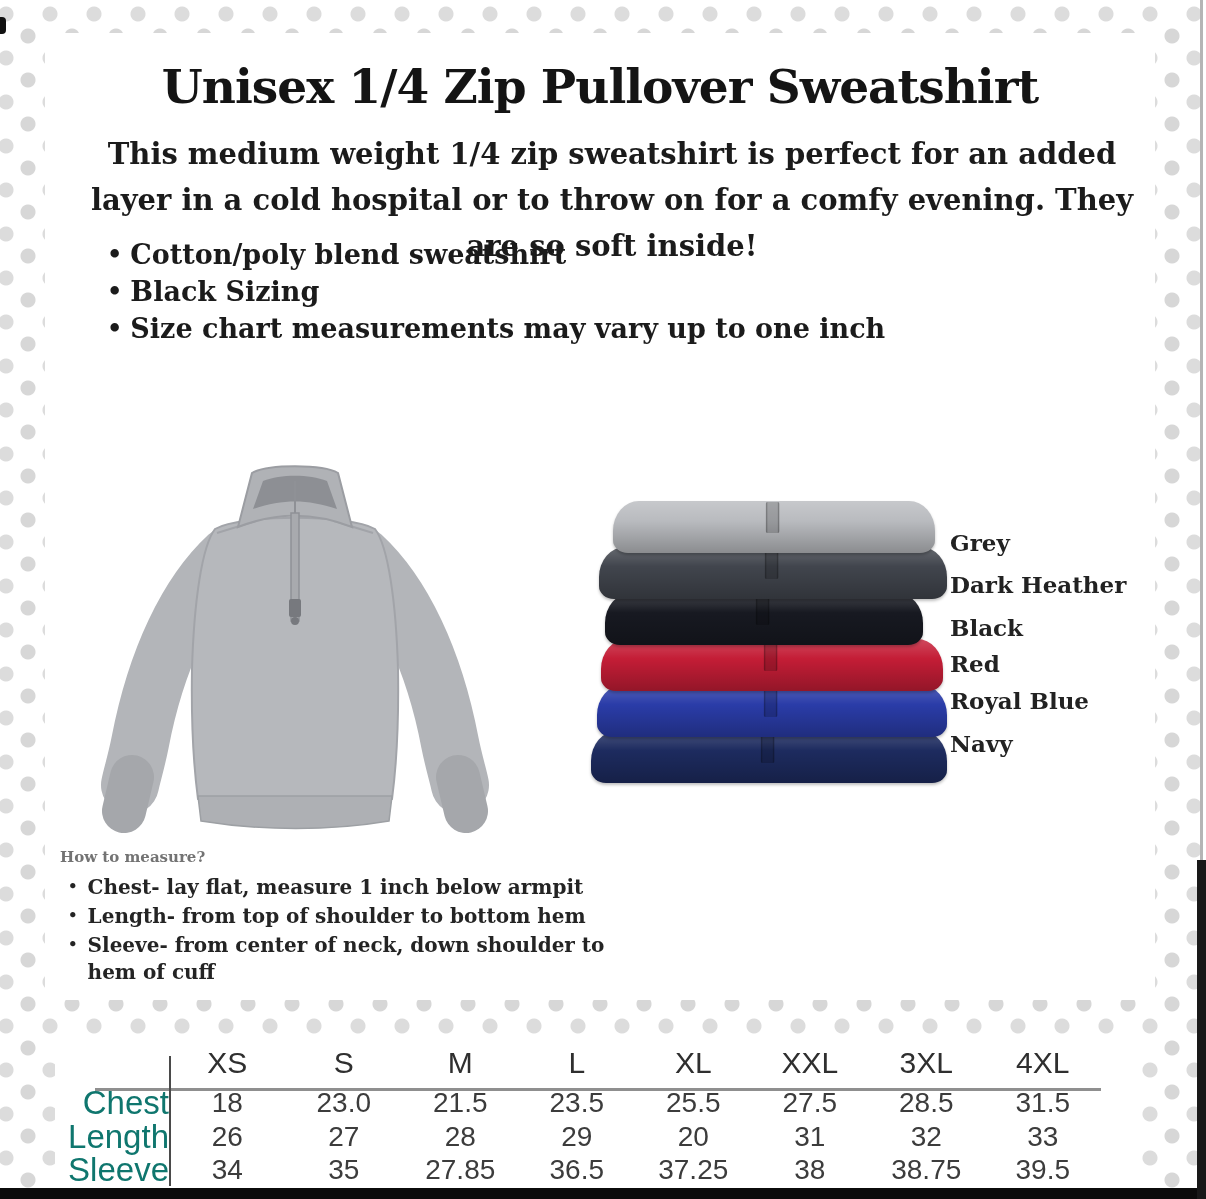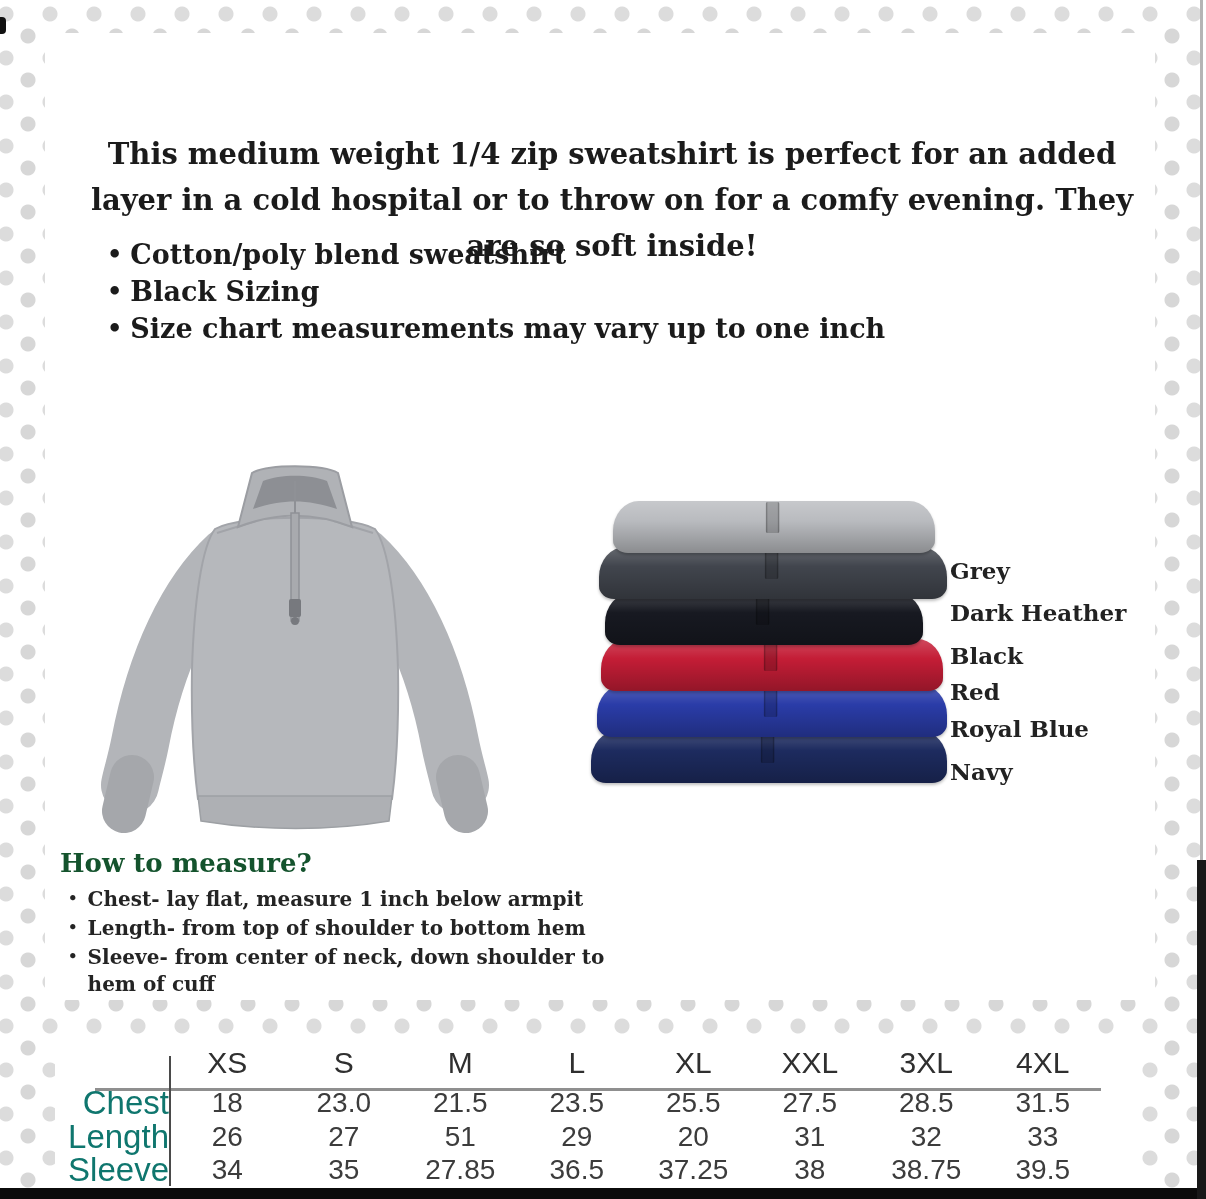--- a/index.html
+++ b/index.html
@@ -49,25 +49,25 @@
   .slab .placket{position:absolute;left:50%;top:1px;width:10px;height:60%;transform:translateX(-60%);
         background:rgba(0,0,0,.18);border-left:2px solid rgba(0,0,0,.22);border-right:2px solid rgba(0,0,0,.22);
         border-radius:2px;}
   .s1{z-index:6;margin-left:16px;width:322px;}
   .s2{z-index:5;margin-top:-6px;margin-left:2px;width:348px;}
   .s3{z-index:4;margin-top:-6px;margin-left:8px;width:318px;}
   .s4{z-index:3;margin-top:-6px;margin-left:4px;width:342px;}
   .s5{z-index:2;margin-top:-6px;margin-left:0;width:350px;}
   .s6{z-index:1;margin-top:-6px;margin-left:-6px;width:356px;}
 
-  .color-labels{position:absolute;left:905px;top:484px;width:200px;height:300px;}
+  .color-labels{position:absolute;left:905px;top:456px;width:200px;height:300px;}
   .color-label{position:absolute;left:0;font-size:23px;font-weight:600;color:#222;white-space:nowrap;}
 
   .measure{position:absolute;left:15px;top:815px;width:560px;}
-  .measure-heading{font-size:26px;font-weight:600;color:#14532d;margin-bottom:8px;}
+  .measure-heading{font-size:15px;font-weight:600;color:#737373;margin-bottom:8px;}
   .measure-item{display:flex;align-items:baseline;font-size:20px;line-height:27px;font-weight:600;color:#242424;}
   .measure-item .blt{font-size:15px;margin:0 10px 0 8px;position:relative;top:-3px;}
 
   
   .size-grid{
     position:absolute;left:0;top:0;width:1046px;
     display:grid;grid-template-columns:114px repeat(8,1fr);
     grid-template-rows:46px 34px 33px 33px;
     font-family:"Liberation Sans", sans-serif;color:#3c3c3c;
   }
@@ -79,20 +79,21 @@
 </style>
 </head>
 <body>
 
 <div class="canvas">
   <div class="dots"></div>
   <div class="artifact"></div>
 
   <div class="panel panel-main">
 
+    <div class="title">Unisex 1/4 Zip Pullover Sweatshirt</div>
 
     <div class="desc">This medium weight 1/4 zip sweatshirt is perfect for an added layer in a cold hospital or to throw on for a comfy evening. They are so soft inside!</div>
 
     <div class="features">
       <div class="feature">
         <span class="blt">•</span>
         <span>Cotton/poly blend sweatshirt</span>
       </div>
       <div class="feature">
         <span class="blt">•</span>
@@ -195,21 +196,21 @@
       <div class="sg-cell">21.5</div>
       <div class="sg-cell">23.5</div>
       <div class="sg-cell">25.5</div>
       <div class="sg-cell">27.5</div>
       <div class="sg-cell">28.5</div>
       <div class="sg-cell">31.5</div>
 
       <div class="sg-cell sg-label">Length</div>
       <div class="sg-cell">26</div>
       <div class="sg-cell">27</div>
-      <div class="sg-cell">51</div>
+      <div class="sg-cell">28</div>
       <div class="sg-cell">29</div>
       <div class="sg-cell">20</div>
       <div class="sg-cell">31</div>
       <div class="sg-cell">32</div>
       <div class="sg-cell">33</div>
 
       <div class="sg-cell sg-label">Sleeve</div>
       <div class="sg-cell">34</div>
       <div class="sg-cell">35</div>
       <div class="sg-cell">27.85</div>

